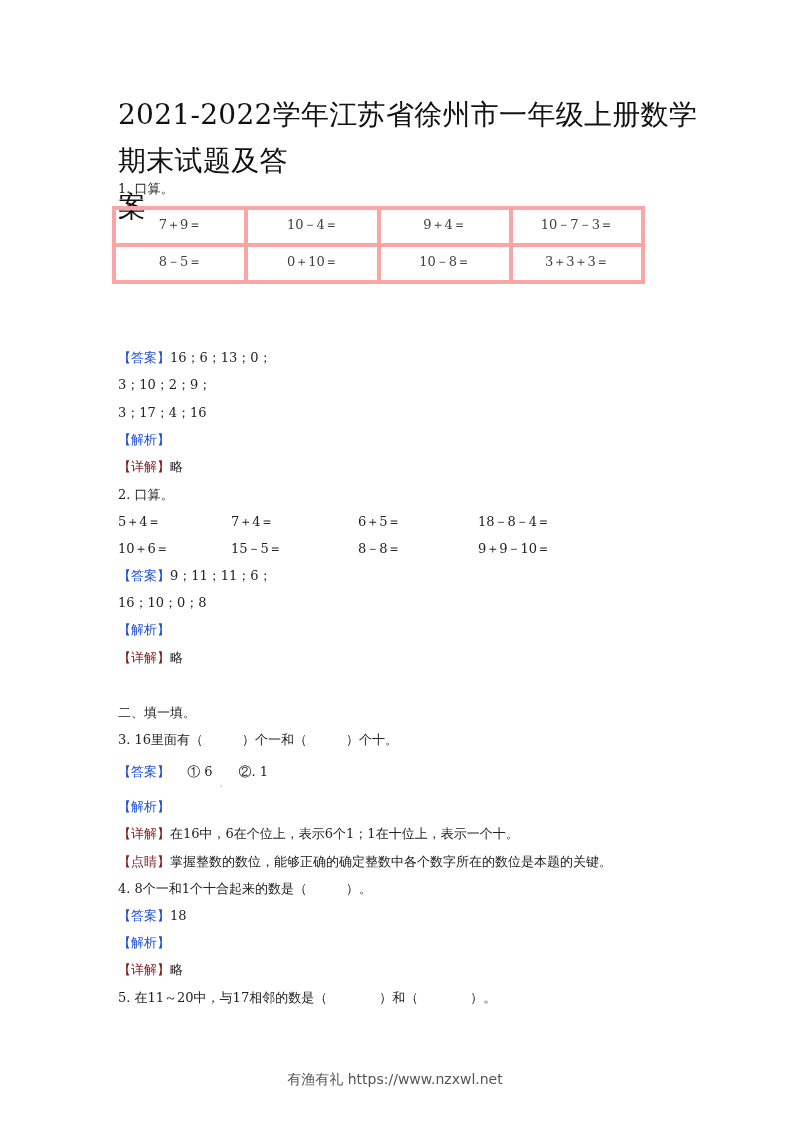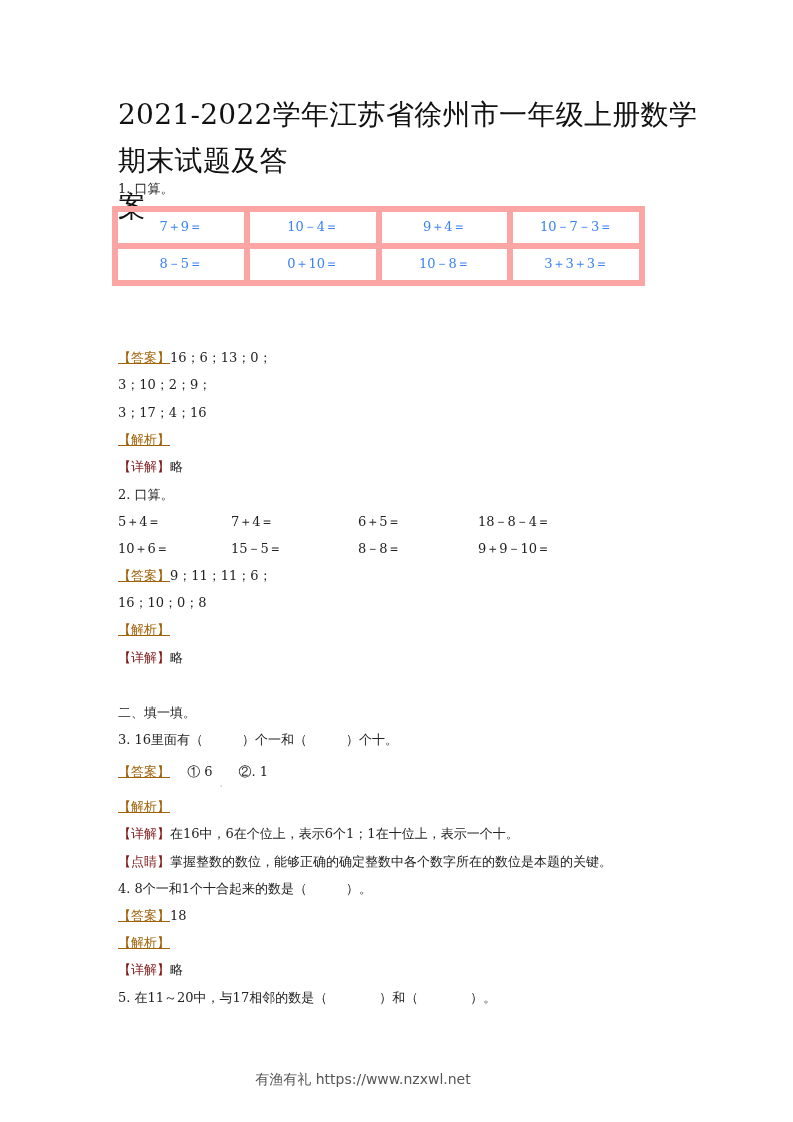--- a/index.html
+++ b/index.html
@@ -11,36 +11,36 @@
     .title {
       position: absolute; left: 118px; top: 92px; width: 580px;
       font-size: 28px; line-height: 46px; color: #111;
       font-family: "DejaVu Serif", "Liberation Serif", serif;
       letter-spacing: 0.3px;
     }
     .line {
       position: absolute; left: 118px; font-size: 13px; line-height: 18px;
       white-space: nowrap; color: #222; text-align: center;
     }
-    .label-blue { color: #a16207; text-decoration: underline; }
+    .label-blue { color: #1d4ed8; }
     .label-black { color: #7f1d1d; }
     table.calc {
       position: absolute; left: 112px; top: 206px; width: 533px;
       border-collapse: collapse; table-layout: fixed;
     }
     table.calc td {
-      border: 6px solid #fca5a5; height: 37px; text-align: center;
-      font-size: 13px; color: #3b82f6; vertical-align: top; padding-top: 6px;
+      border: 4px solid #fca5a5; height: 37px; text-align: center;
+      font-size: 13px; color: #404040; vertical-align: top; padding-top: 6px;
       box-sizing: border-box;
     }
     .row4 { position: absolute; left: 118px; font-size: 13px; line-height: 18px; color: #222; }
     .row4 span { position: absolute; white-space: nowrap; text-align: center; }
     .footer {
       position: absolute; left: 0; width: 726px; top: 1071px; text-align: center;
-      font-family: "DejaVu Sans", "Liberation Sans", sans-serif; font-size: 14px; color: #555;
+      font-family: "DejaVu Sans", "Liberation Sans", sans-serif; font-size: 14px; color: #555; padding-left: 32px;
     }
     .tick { position: absolute; left: 220px; top: 783px; font-size: 8px; color: #999; }
   </style>
 </head>
 <body>
 
 <div class="title">
   <div>2021-2022学年江苏省徐州市一年级上册数学期末试题及答</div>
   <div>案</div>
 </div>

